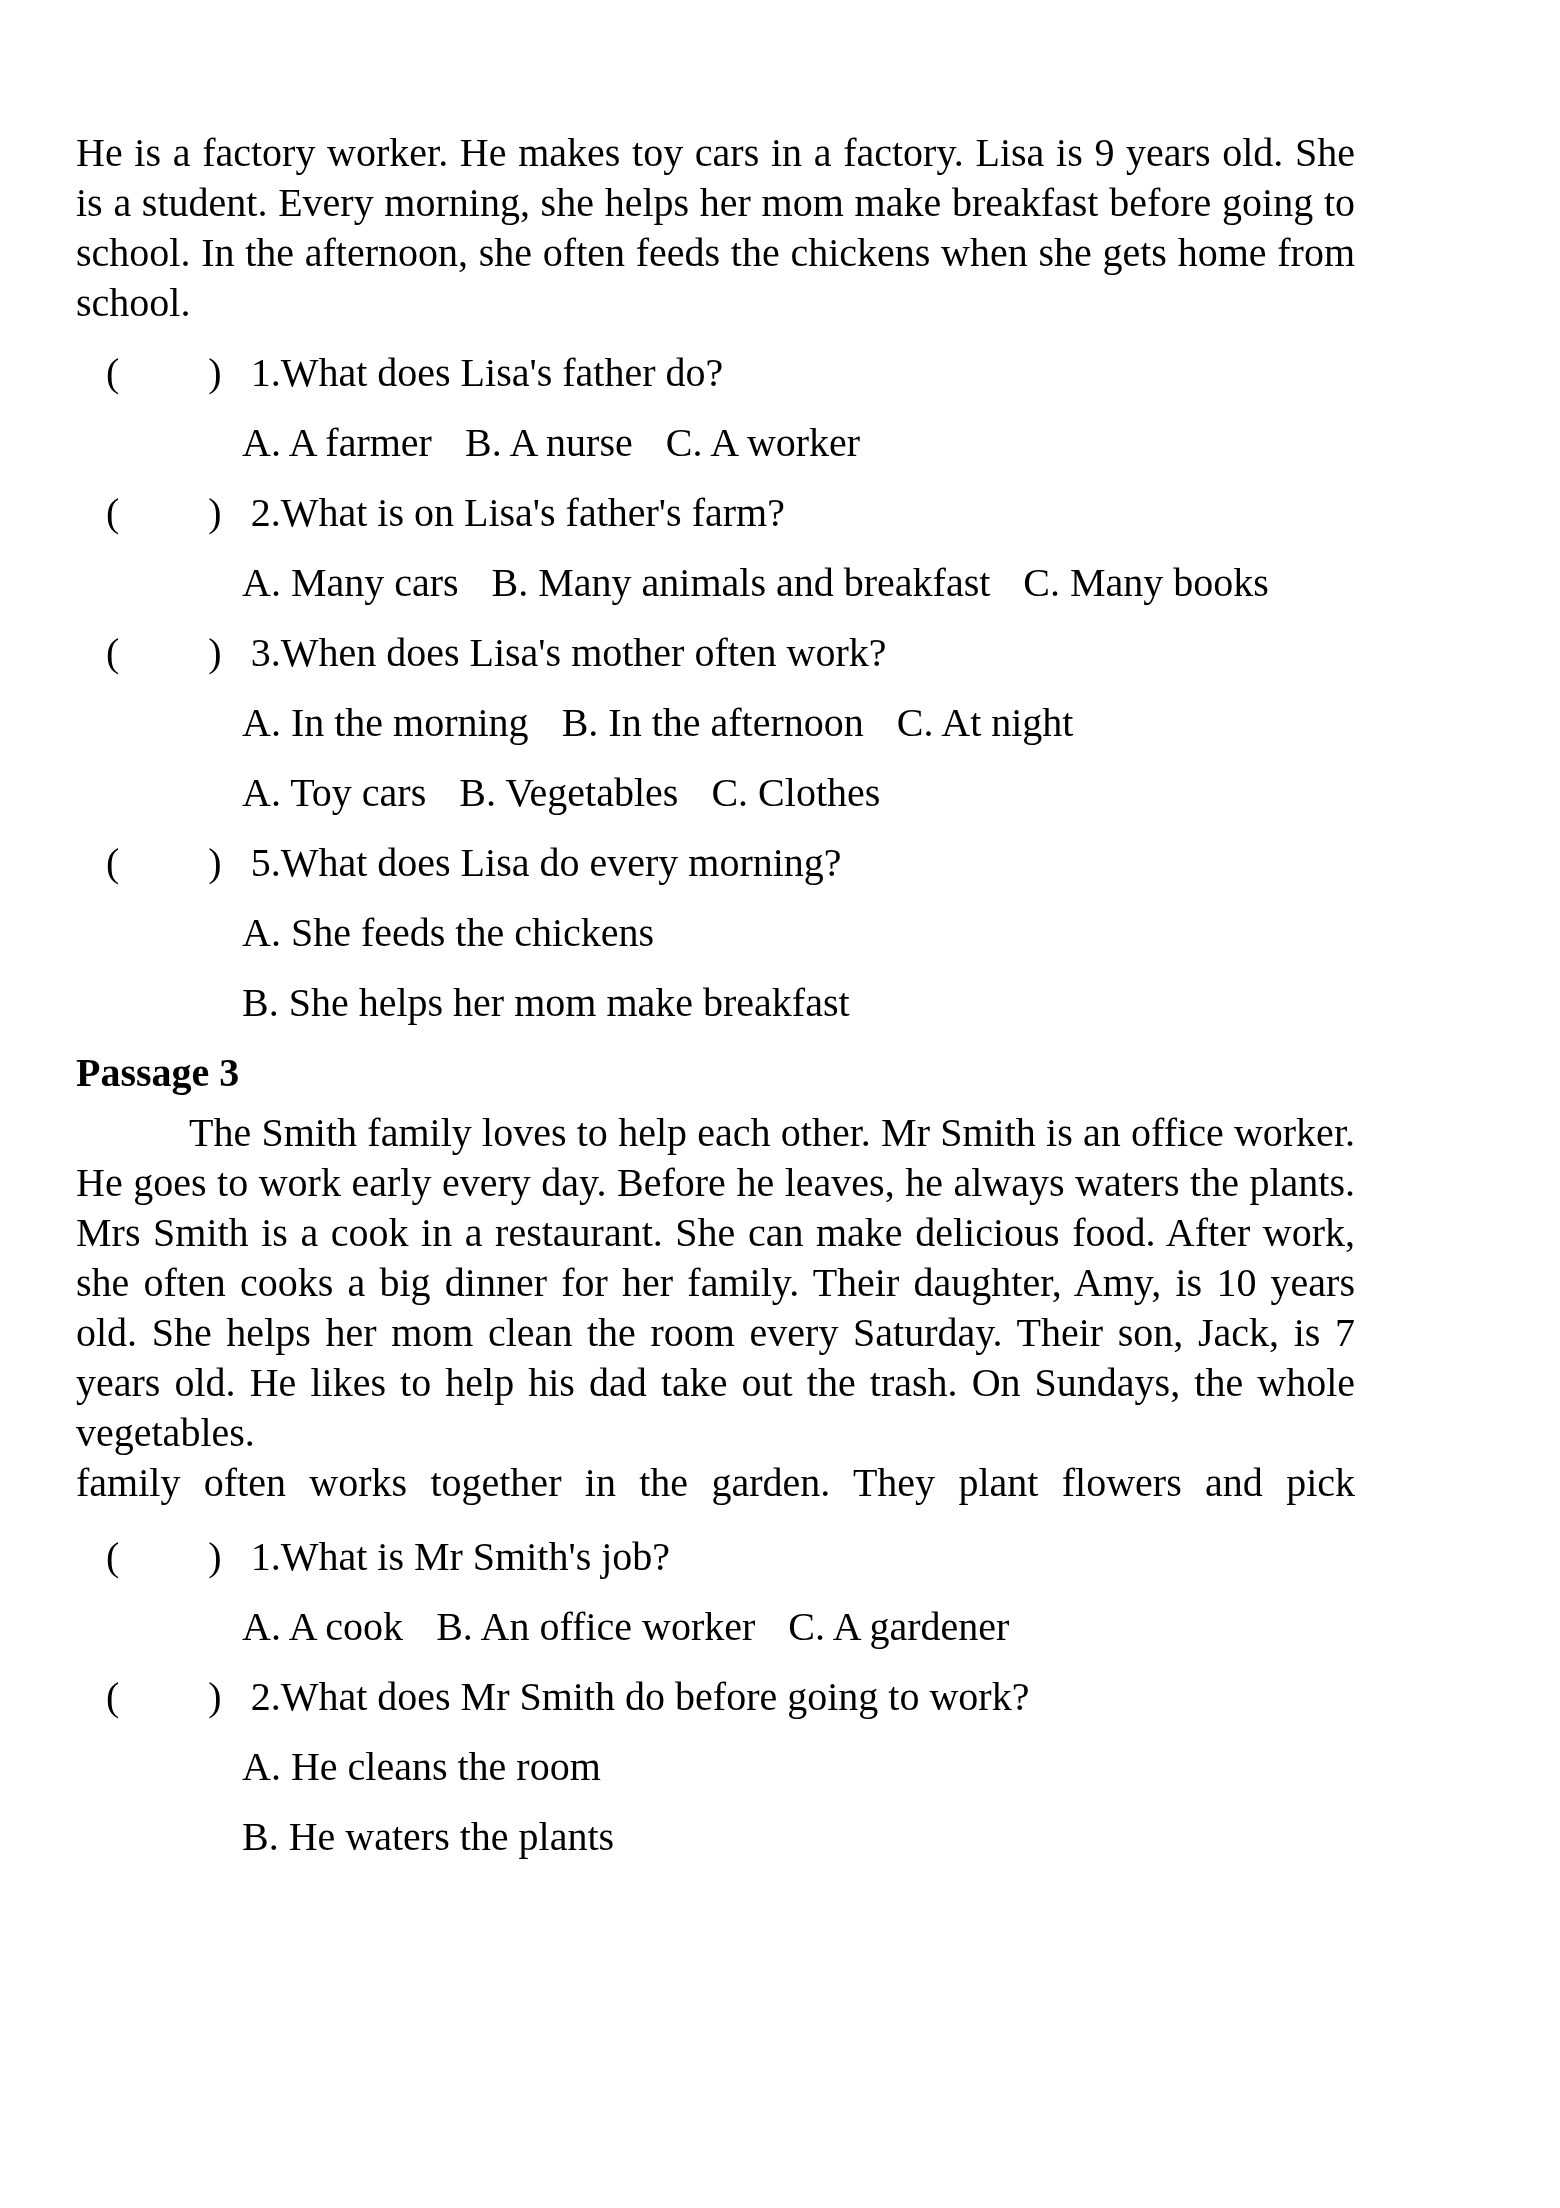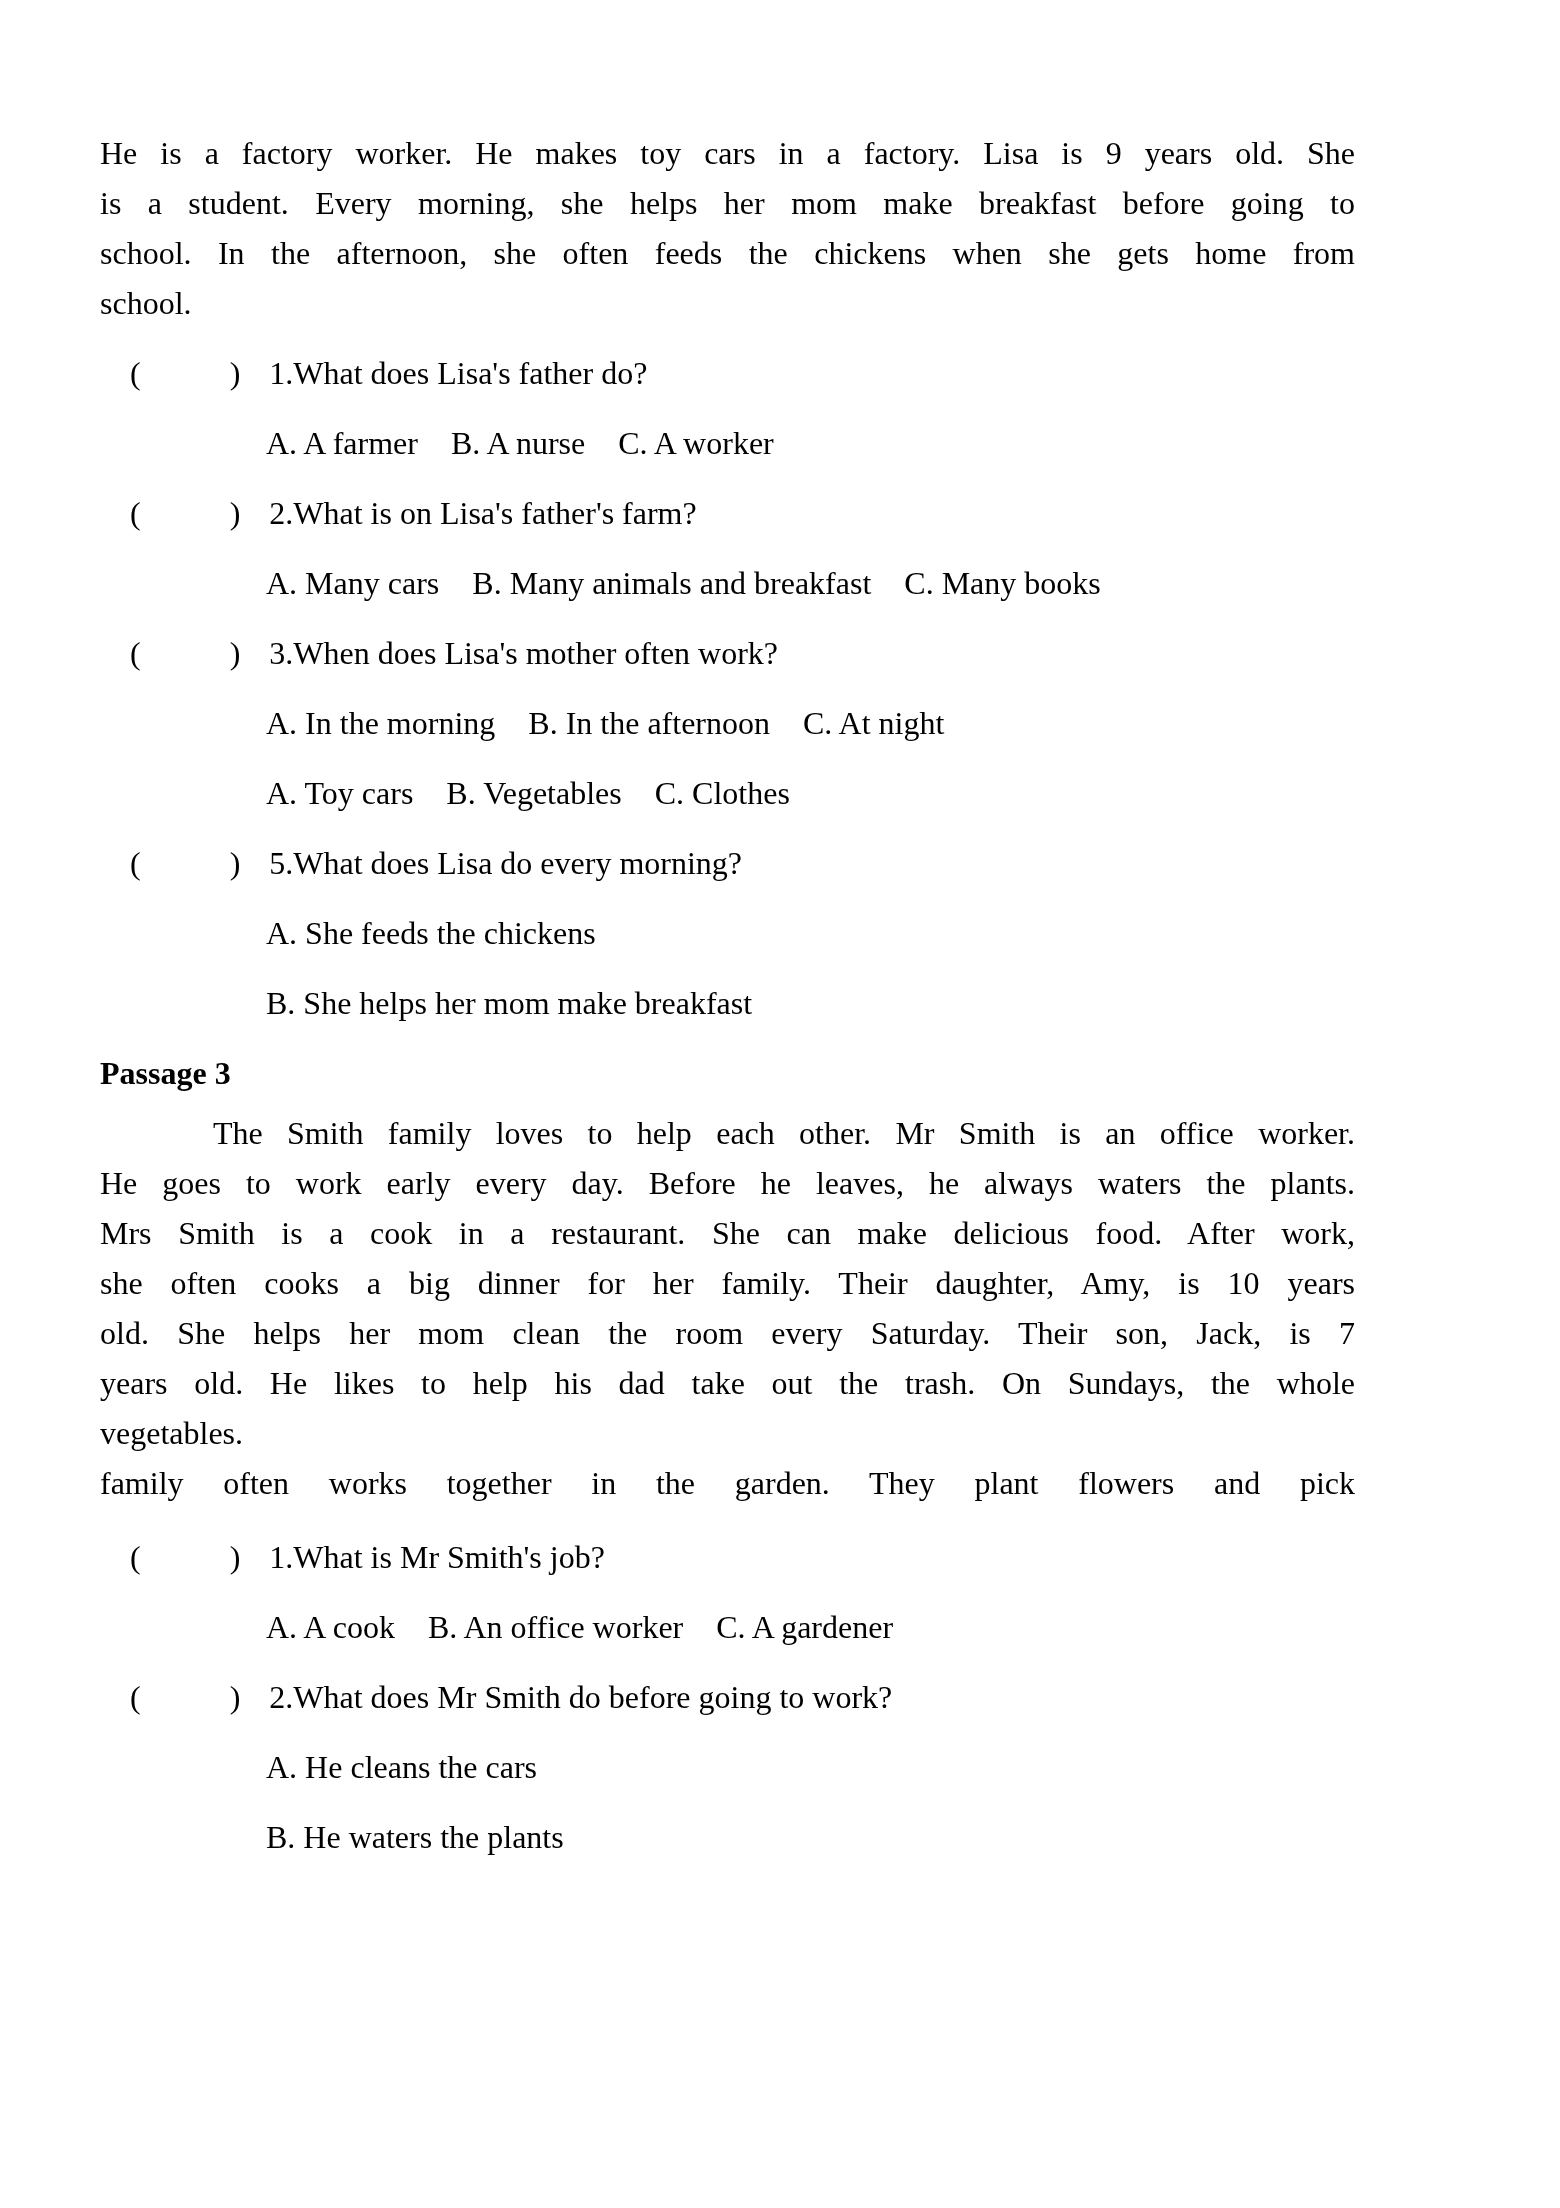--- a/index.html
+++ b/index.html
@@ -4,23 +4,23 @@
 <style>
   html,body { margin:0; padding:0; background:#e8e8e8; }
   .page {
     position: relative;
     width: 1560px;
     height: 2208px;
     margin: 0 auto;
     background: #ffffff;
     color: #000000;
     font-family: "Liberation Serif", "DejaVu Serif", serif;
-    font-size: 32px;
+    font-size: 40px;
     box-sizing: border-box;
-    padding: 128px 205px 0 100px;
+    padding: 128px 205px 0 76px;
     overflow: hidden;
   }
   
   .para { width: 100%; }
   .pline {
     line-height: 50px;
     white-space: nowrap;
     text-align: justify;
   }
   .pline.just { text-align-last: justify; }
@@ -118,20 +118,20 @@
     <div class="row orow">
       <span class="opt">A. A cook</span>
       <span class="opt">B. An office worker</span>
       <span class="opt">C. A gardener</span>
     </div>
 
     <div class="row qrow">
       <span class="paren">(</span><span class="paren-gap"></span><span class="paren">)</span><span class="qtext">2.What does Mr Smith do before going to work?</span>
     </div>
     <div class="row orow">
-      <span class="opt">A. He cleans the cars</span>
+      <span class="opt">A. He cleans the room</span>
     </div>
     <div class="row orow">
       <span class="opt">B. He waters the plants</span>
     </div>
   </div>
 
 </div>
 
 </body></html>

